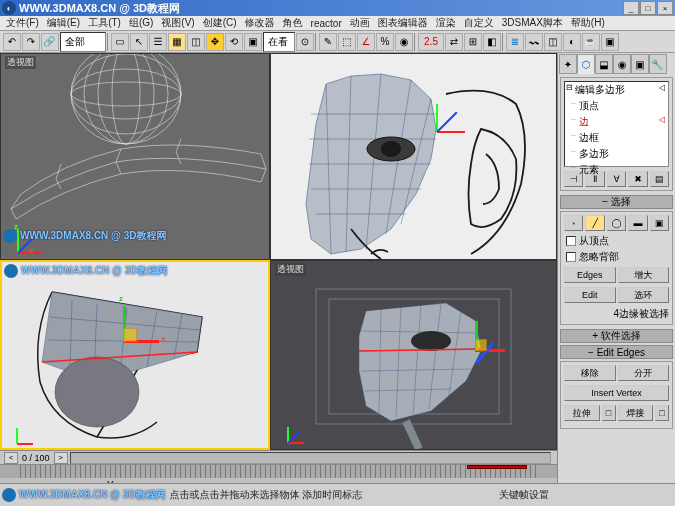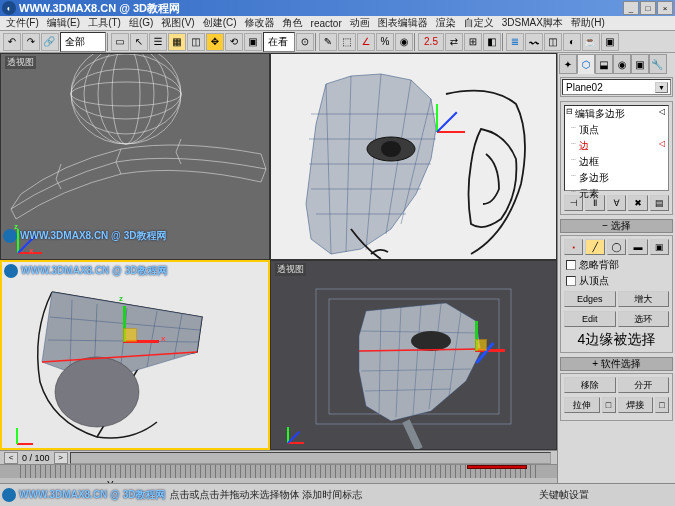--- a/index.html
+++ b/index.html
@@ -285,23 +285,20 @@
   <div class="sidepanel">
     <div class="sptabs">
       <div class="spt">✦</div>
       <div class="spt active" style="color:#06c">⬡</div>
       <div class="spt">⬓</div>
       <div class="spt">◉</div>
       <div class="spt">▣</div>
       <div class="spt">🔧</div>
     </div>
     <div class="spbox">
-      <div class="spdrop">Plane02</div>
-    </div>
-    <div class="spbox">
       <div class="splist" style="height:86px">
         <div class="it hdr"><span class="tri">◁</span>编辑多边形</div>
         <div class="it sub">顶点</div>
         <div class="it sub sel"><span class="tri">◁</span>边</div>
         <div class="it sub">边框</div>
         <div class="it sub">多边形</div>
         <div class="it sub">元素</div>
       </div>
       <div class="sprow">
         <div class="sb">⊣</div>
@@ -317,44 +314,50 @@
     <div class="spbox">
       <div class="sprow">
         <div class="sb" style="color:#c00">⬝</div>
         <div class="sb" style="background:#ffe088">╱</div>
         <div class="sb">◯</div>
         <div class="sb">▬</div>
         <div class="sb">▣</div>
       </div>
       <div class="spchk">
           <div class="cb"></div>
-          <span>忽略背部</span>
+          <span>从顶点</span>
         </div>
       <div class="spchk">
           <div class="cb"></div>
-          <span>从顶点</span>
+          <span>忽略背部</span>
         </div>
       <div class="sprow">
         <div class="sb">Edges</div>
         <div class="sb">增大</div>
       </div>
       <div class="sprow">
         <div class="sb">Edit</div>
         <div class="sb">选环</div>
       </div>
-      <div style="text-align:center;font-size:14px;padding:2px">4边缘被选择</div>
+      <div style="text-align:right;font-size:10px;padding:2px">4边缘被选择</div>
     </div>
     <div class="sphdr">
         <span>+ <span>软件选择</span></span>
       </div>
+    <div class="sphdr">
+        <span>− <span>Edit Edges</span></span>
+      </div>
     <div class="spbox">
       <div class="sprow">
         <div class="sb">移除</div>
         <div class="sb">分开</div>
       </div>
+      <div class="sprow">
+          <div class="sb">Insert Vertex</div>
+        </div>
       <div class="sprow">
         <div class="sb">拉伸</div>
         <div class="sb" style="flex:0 0 14px">□</div>
         <div class="sb">焊接</div>
         <div class="sb" style="flex:0 0 14px">□</div>
       </div>
       <div class="sprow">
         
         
       </div>
@@ -383,19 +386,19 @@
   <div class="cbtn">🔍</div>
   <div class="cbtn">⊞</div>
 </div>
 
 <div class="statusbar">
   <div class="watermark" style="position:relative;top:0;left:2px">
       <div class="wlogo"></div>
       <span>WWW.3DMAX8.CN @ 3D教程网</span>
     </div>
   <span class="prompt">点击或点击并拖动来选择物体  添加时间标志</span>
-  <span class="prompt" style="margin-left:auto;margin-right:80px">关键帧设置</span>
+  <span class="prompt" style="margin-left:auto;margin-right:120px">关键帧设置</span>
 </div>
 
 <div class="watermark" style="top:229px;left:3px">
     <div class="wlogo"></div>
     <span>WWW.3DMAX8.CN @ 3D教程网</span>
   </div>
 
 </body></html>

